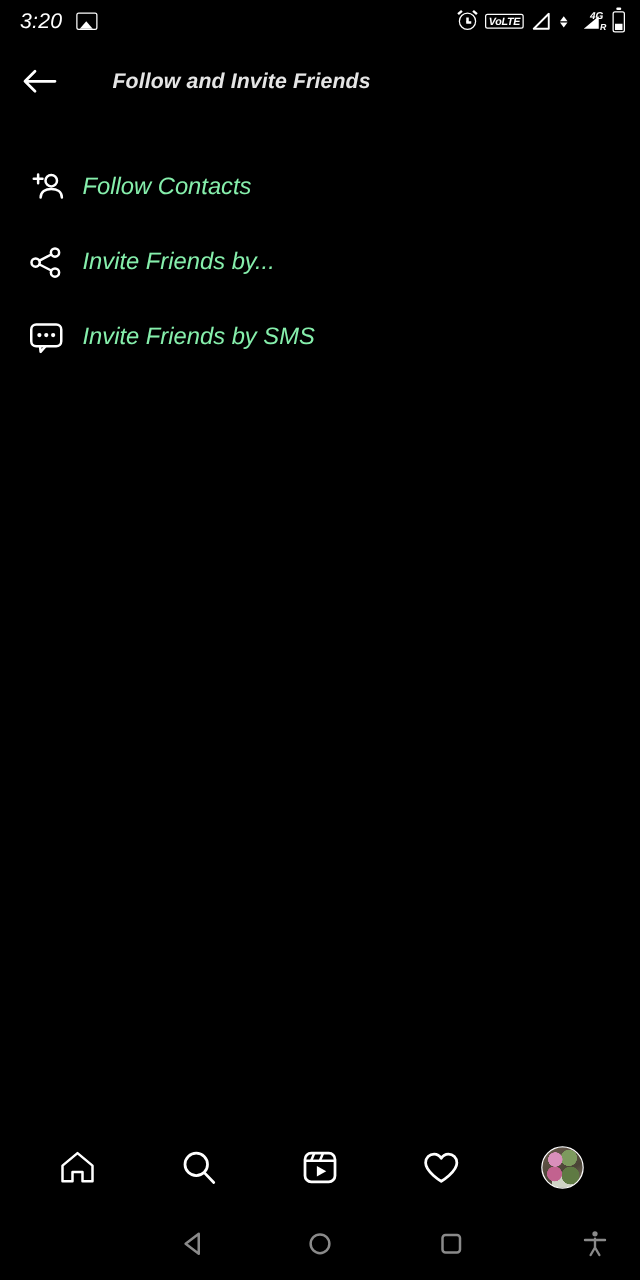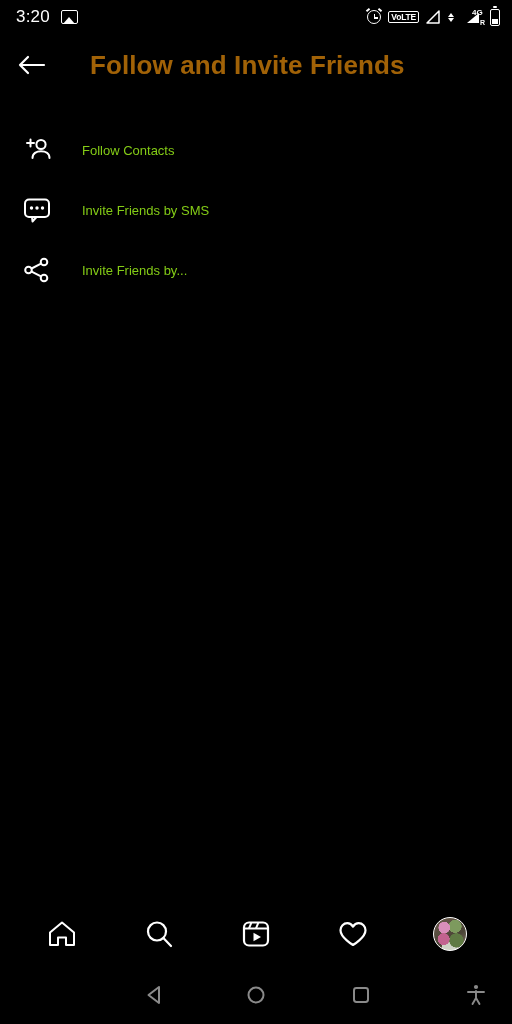--- a/index.html
+++ b/index.html
@@ -2,21 +2,21 @@
 <html><head>
 <meta charset="utf-8">
 <style>
   * { margin:0; padding:0; box-sizing:border-box; }
   html,body {
     width:512px; height:1024px;
     background:#000; color:#fff;
     font-family:"Liberation Sans", sans-serif;
     overflow:hidden;
   }
-  .screen { position:relative; width:512px; height:1024px; background:#000; }
+  .screen { position:relative; width:512px; height:1024px; background:#000;font-style:italic; }
 
   
   .statusbar {
     position:absolute; top:0; left:0; width:512px; height:34px;
     display:flex; align-items:center; justify-content:space-between;
     padding:0 12px 0 16px;
   }
   .sb-left { display:flex; align-items:center; gap:11px; }
   .sb-time { font-size:17px; color:#fff; letter-spacing:.2px; }
   .sb-right { display:flex; align-items:center; gap:6px; }
@@ -46,27 +46,27 @@
   .ic-4g { position:relative; width:24px; height:16px; }
   .ic-4g .lbl { position:absolute; top:-1px; left:12px; font-size:8px; font-weight:bold; }
   .ic-4g .rlbl { position:absolute; bottom:-1px; right:-1px; font-size:7px; font-weight:bold; }
   .ic-batt { width:10px; height:17px; border:1.7px solid #fff; border-radius:2px; position:relative; }
   .ic-batt:before { content:""; position:absolute; top:-4px; left:2.2px; width:4px; height:2.4px; background:#fff; border-radius:1px; }
   .ic-batt:after { content:""; position:absolute; left:0.7px; right:0.7px; bottom:0.7px; height:5px; background:#fff; }
 
   
   .header { position:absolute; top:34px; left:0; width:512px; height:62px; display:flex; align-items:center; }
   .back-btn { width:62px; height:62px; display:flex; align-items:center; justify-content:center; cursor:pointer; }
-  .title { font-size:26px; font-weight:bold; color:#a16207; margin-left:28px; letter-spacing:.1px; }
+  .title { font-size:17px; font-weight:bold; color:#e5e5e5; margin-left:28px; letter-spacing:.1px; }
 
   
   .list { position:absolute; top:120px; left:0; width:512px; }
   .row { height:60px; display:flex; align-items:center; padding-left:20px; cursor:pointer; }
   .row-icon { width:34px; height:34px; display:flex; align-items:center; justify-content:center; flex:0 0 34px; }
-  .row-label { margin-left:28px; font-size:13px; color:#84cc16; }
+  .row-label { margin-left:12px; font-size:19px; color:#86efac; }
 
   
   .bottomnav {
     position:absolute; bottom:59px; left:0; width:512px; height:62px;
     display:flex; align-items:center; justify-content:space-around; padding:0 14px;
   }
   .nav-item { width:52px; height:52px; display:flex; align-items:center; justify-content:center; cursor:pointer; }
   .avatar {
     width:34px; height:34px; border-radius:50%; border:1.6px solid #fff;
     overflow:hidden; position:relative;
@@ -144,42 +144,42 @@
           <path d="M5 7 H12 M8.5 3.5 V10.5" fill="none" stroke="#fff" stroke-width="2" stroke-linecap="round"></path>
         </svg>
       </span>
       <span class="row-label">Follow Contacts</span>
     </div>
 
 
     <div class="row">
       <span class="row-icon">
         <svg width="28" height="26" viewBox="0 0 28 26">
+          <circle cx="21" cy="5" r="3.3" fill="none" stroke="#fff" stroke-width="2"></circle>
+          <circle cx="5.5" cy="13" r="3.3" fill="none" stroke="#fff" stroke-width="2"></circle>
+          <circle cx="21" cy="21" r="3.3" fill="none" stroke="#fff" stroke-width="2"></circle>
+          <path d="M8.6 11.5 L18 6.6 M8.6 14.6 L18 19.4" fill="none" stroke="#fff" stroke-width="2" stroke-linecap="round"></path>
+        </svg>
+      </span>
+      <span class="row-label">Invite Friends by...</span>
+    </div>
+
+    <div class="row">
+      <span class="row-icon">
+        <svg width="28" height="26" viewBox="0 0 28 26">
           <rect x="2" y="2.5" width="24" height="17.5" rx="4" fill="none" stroke="#fff" stroke-width="2"></rect>
           <path d="M9 20 L9.5 24.5 L13.5 20" fill="none" stroke="#fff" stroke-width="2" stroke-linejoin="round"></path>
           <circle cx="8.5" cy="11" r="1.7" fill="#fff"></circle>
           <circle cx="14" cy="11" r="1.7" fill="#fff"></circle>
           <circle cx="19.5" cy="11" r="1.7" fill="#fff"></circle>
         </svg>
       </span>
       <span class="row-label">Invite Friends by SMS</span>
     </div>
 
-    <div class="row">
-      <span class="row-icon">
-        <svg width="28" height="26" viewBox="0 0 28 26">
-          <circle cx="21" cy="5" r="3.3" fill="none" stroke="#fff" stroke-width="2"></circle>
-          <circle cx="5.5" cy="13" r="3.3" fill="none" stroke="#fff" stroke-width="2"></circle>
-          <circle cx="21" cy="21" r="3.3" fill="none" stroke="#fff" stroke-width="2"></circle>
-          <path d="M8.6 11.5 L18 6.6 M8.6 14.6 L18 19.4" fill="none" stroke="#fff" stroke-width="2" stroke-linecap="round"></path>
-        </svg>
-      </span>
-      <span class="row-label">Invite Friends by...</span>
-    </div>
-
   </div>
 
   <div class="bottomnav">
     <div class="nav-item">
       <svg width="32" height="32" viewBox="0 0 32 32">
         <path d="M4 14.5 L16 4.5 L28 14.5 V27 H20 V19.5 H12 V27 H4 Z" fill="none" stroke="#fff" stroke-width="2" stroke-linejoin="round"></path>
       </svg>
     </div>
     <div class="nav-item">
       <svg width="32" height="32" viewBox="0 0 32 32">

